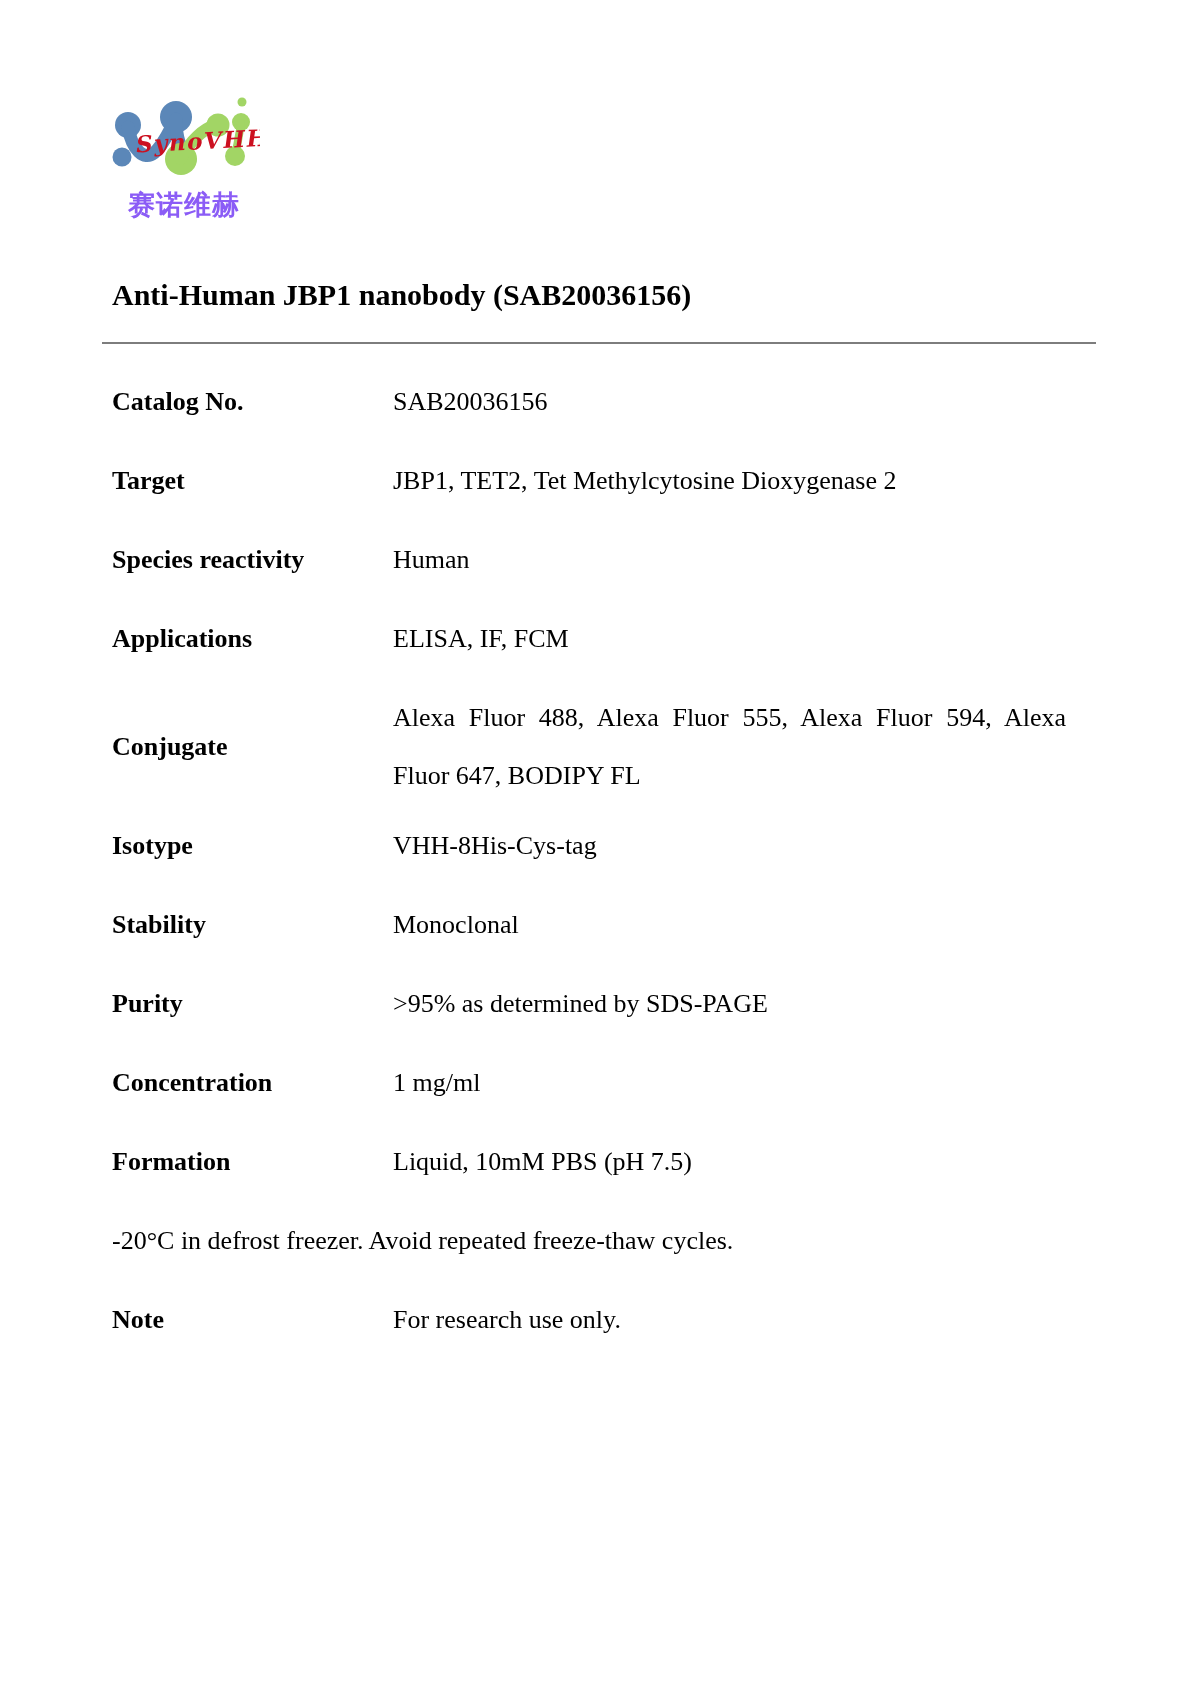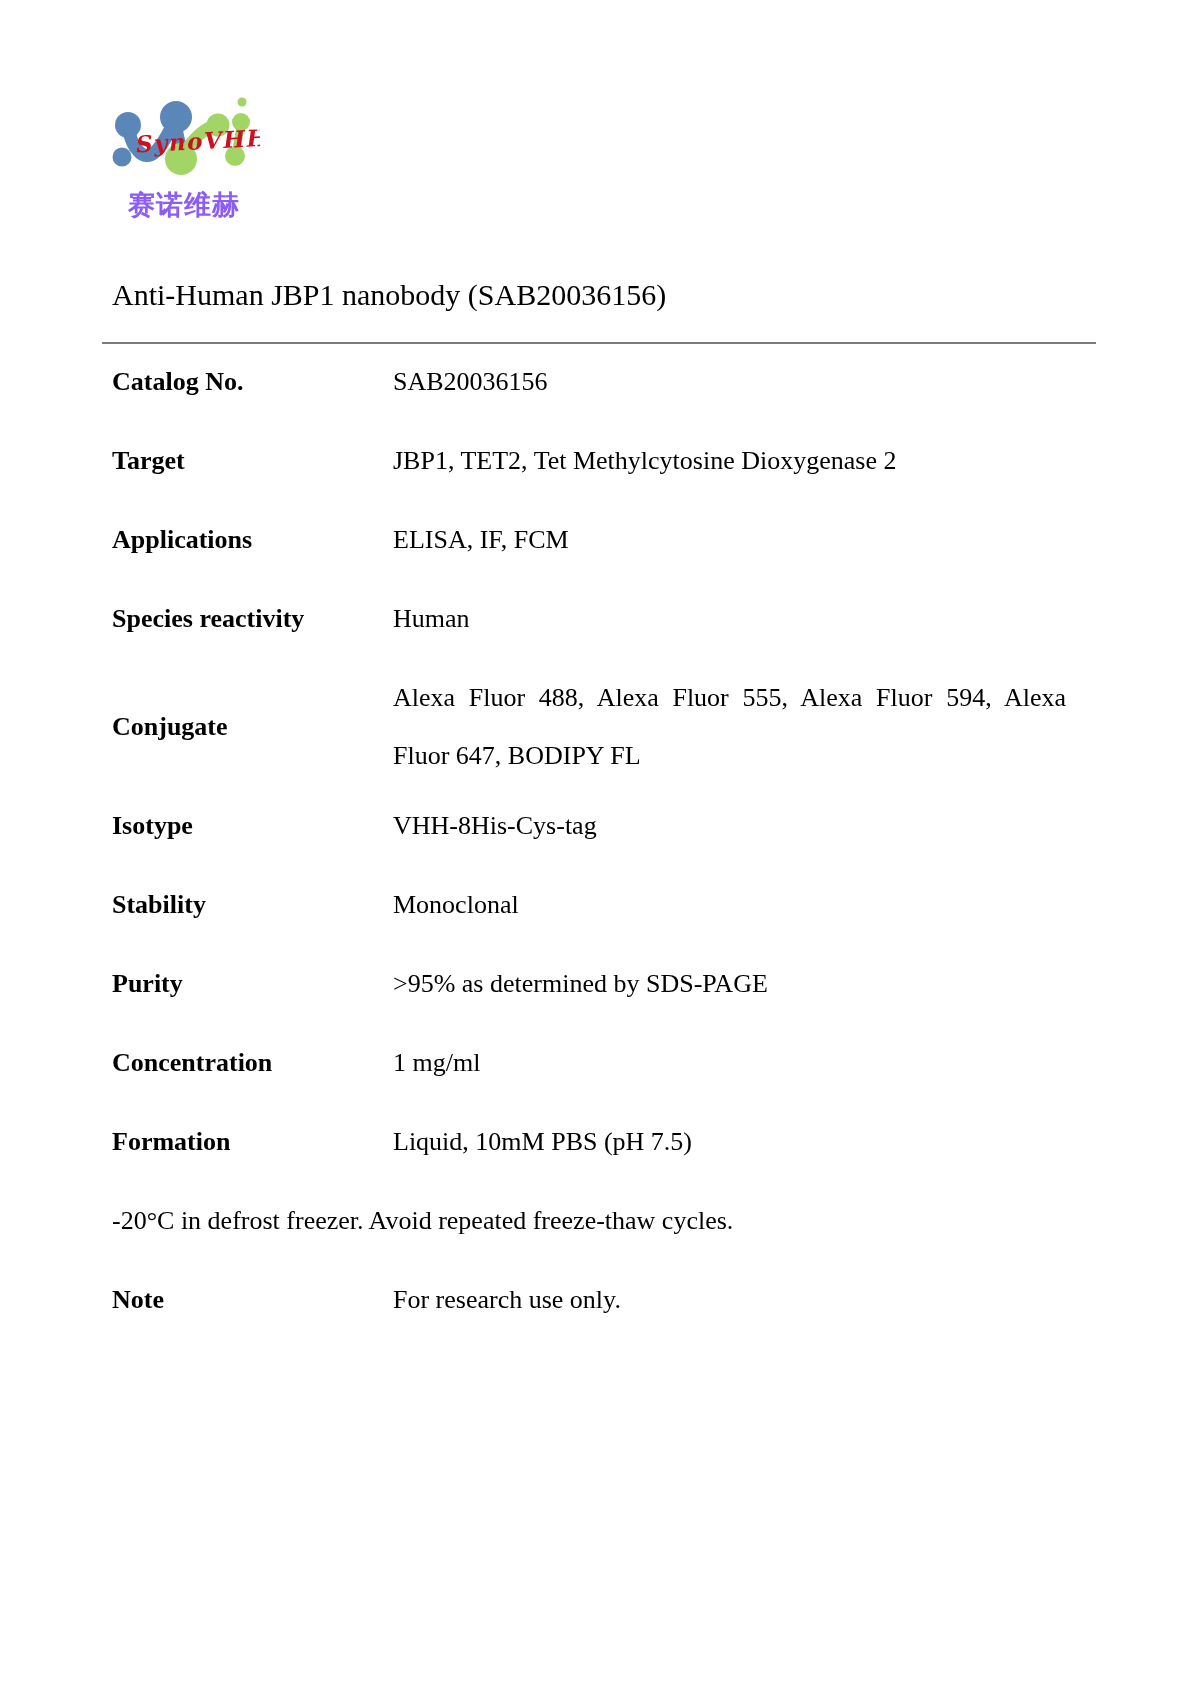--- a/index.html
+++ b/index.html
@@ -16,30 +16,30 @@
   .logo-svg{display:block;}
   .logo-cn{
     position:absolute;left:18px;top:92px;
     font-family:"DejaVu Sans", sans-serif;
     font-size:27px;font-weight:600;letter-spacing:1px;
     white-space:nowrap;color:#8b5cf6;
   }
   
   .doc-title{
     position:absolute;left:112px;top:278px;
-    font-size:30px;font-weight:400;
+    font-size:30px;font-weight:700;
     white-space:nowrap;
   }
   .divider{
     position:absolute;left:102px;top:342px;
     width:994px;height:2px;background:#7d7d7d;
   }
   
   .spec-table{
-    position:absolute;left:112px;top:353px;
+    position:absolute;left:112px;top:373px;
     width:954px;
     font-size:26px;
   }
   .spec-row{
     display:flex;flex-direction:row;align-items:flex-start;
     line-height:58px;
     margin-bottom:21px;
   }
   .spec-row.multiline{
     align-items:center;
@@ -98,26 +98,26 @@
   <div class="spec-table" id="spec-table">
       <div class="spec-row">
         <div class="spec-label">Catalog No.</div>
         <div class="spec-value">SAB20036156</div>
       </div>
       <div class="spec-row">
         <div class="spec-label">Target</div>
         <div class="spec-value">JBP1, TET2, Tet Methylcytosine Dioxygenase 2</div>
       </div>
       <div class="spec-row">
+        <div class="spec-label">Species reactivity</div>
+        <div class="spec-value">Human</div>
+      </div>
+      <div class="spec-row">
         <div class="spec-label">Applications</div>
         <div class="spec-value">ELISA, IF, FCM</div>
-      </div>
-      <div class="spec-row">
-        <div class="spec-label">Species reactivity</div>
-        <div class="spec-value">Human</div>
       </div>
       <div class="spec-row multiline">
         <div class="spec-label">Conjugate</div>
         <div class="spec-value">
           <div class="value-line justified">Alexa Fluor 488, Alexa Fluor 555, Alexa Fluor 594, Alexa</div>
           <div class="value-line">Fluor 647, BODIPY FL</div>
         </div>
       </div>
       <div class="spec-row">
         <div class="spec-label">Isotype</div>

